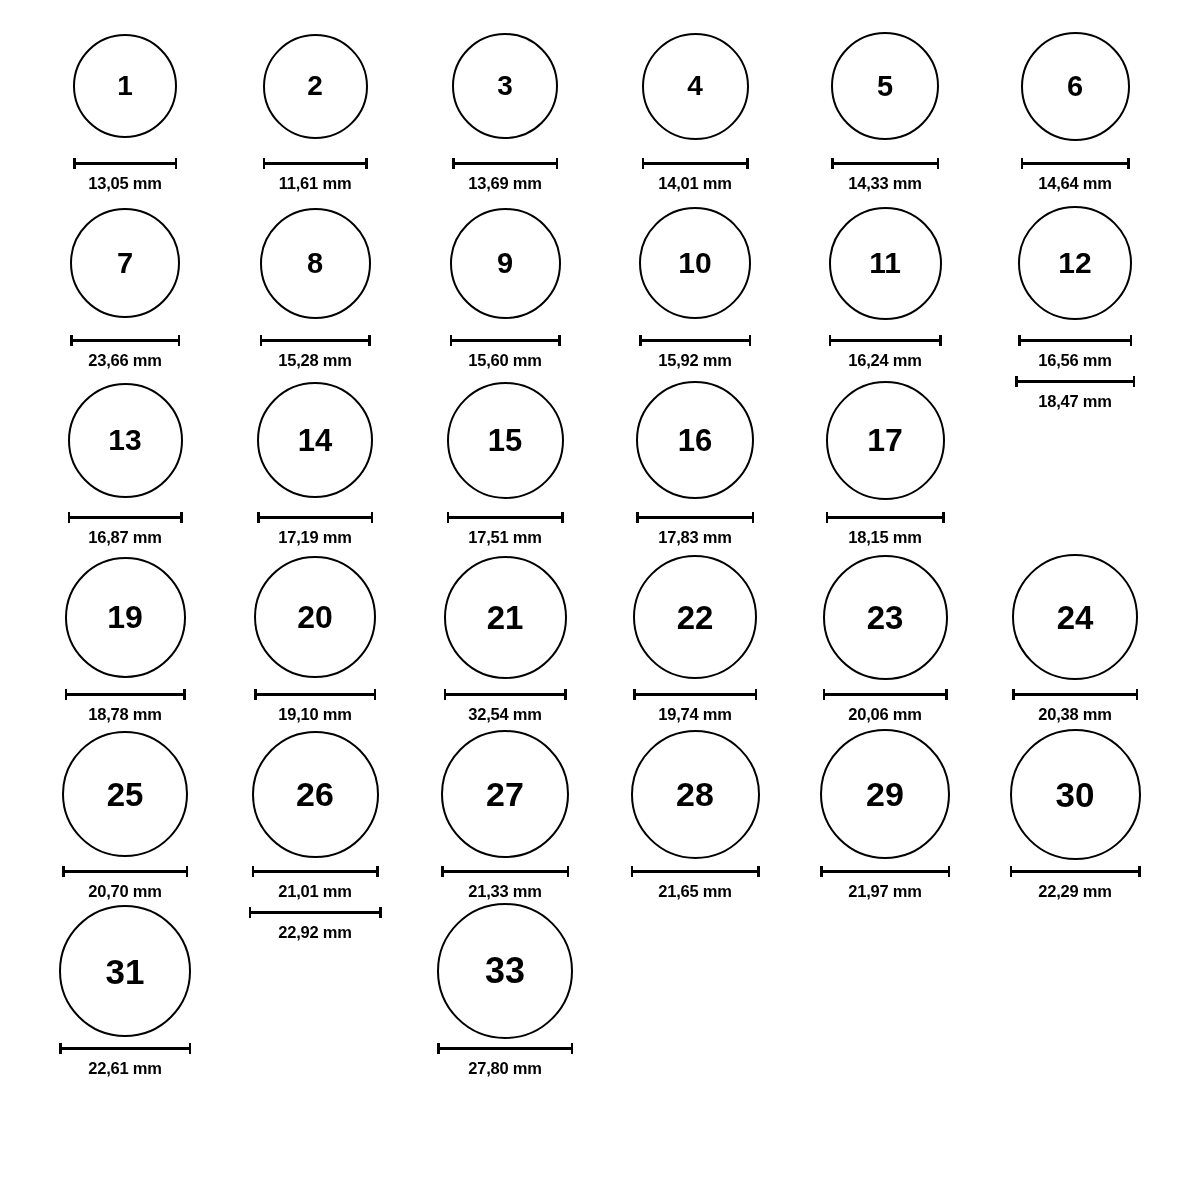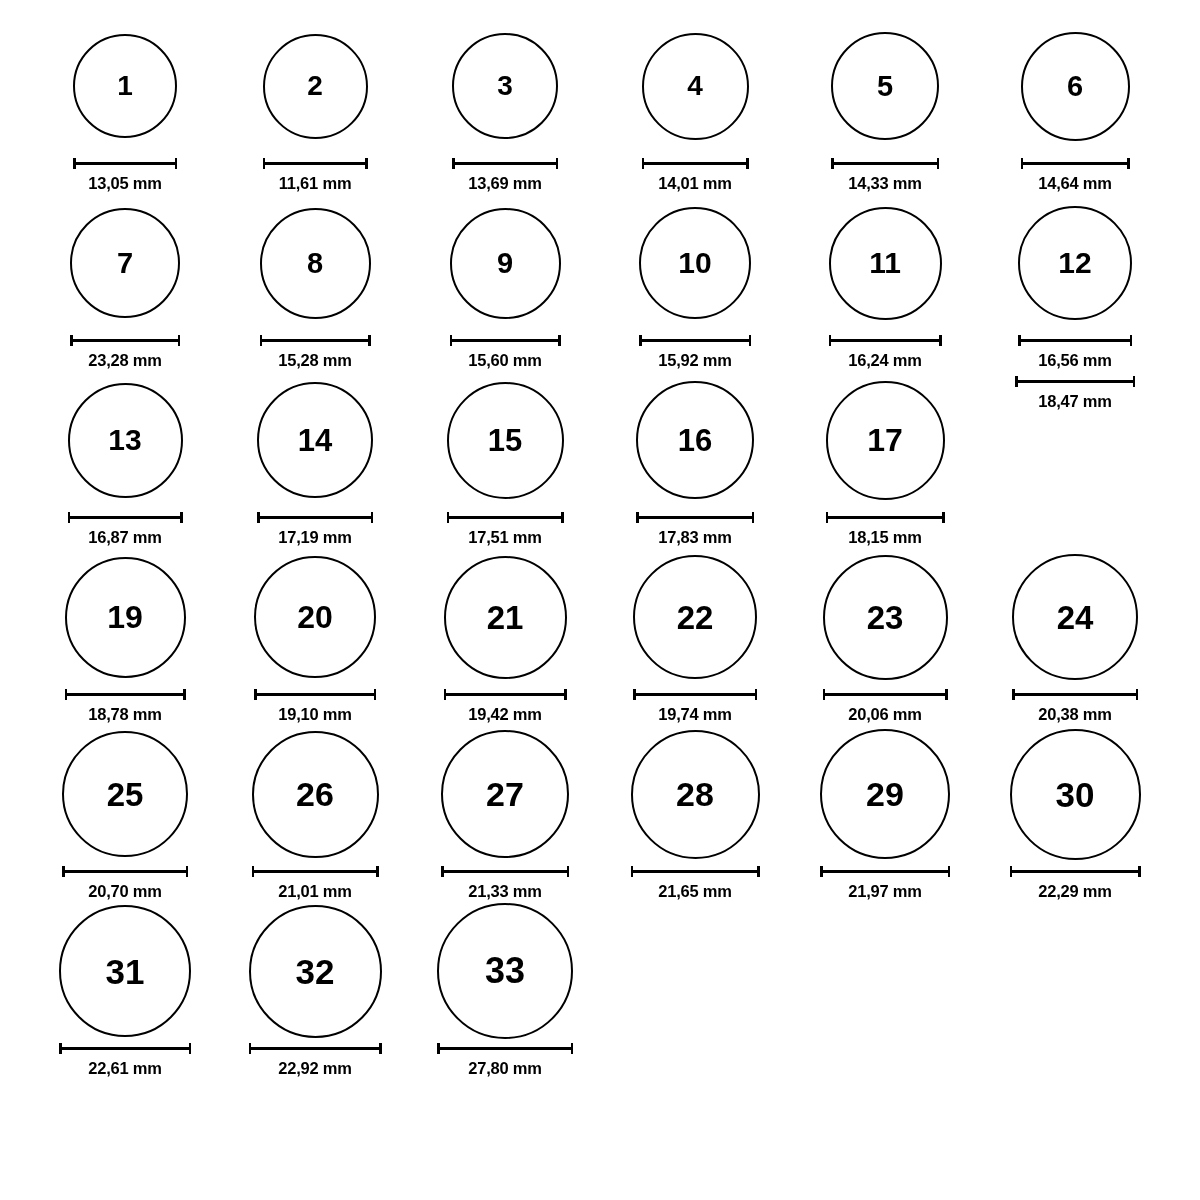--- a/index.html
+++ b/index.html
@@ -181,21 +181,21 @@
       <div class="cell">
         <div class="circle-wrap">
           <div class="ring" style="width: 110px; height: 110px;">
             <span class="ring-label" style="font-size: 29px;">7</span>
           </div>
         </div>
         <div class="measure">
           <div class="bar" style="width: 110px;">
             <div class="line"></div>
           </div>
-          <div class="mm">23,28 mm</div>
+          <div class="mm">23,66 mm</div>
         </div>
       </div>
       <div class="cell">
         <div class="circle-wrap">
           <div class="ring" style="width: 111px; height: 111px;">
             <span class="ring-label" style="font-size: 29px;">8</span>
           </div>
         </div>
         <div class="measure">
           <div class="bar" style="width: 111px;">
@@ -358,21 +358,21 @@
       <div class="cell">
         <div class="circle-wrap">
           <div class="ring" style="width: 123px; height: 123px;">
             <span class="ring-label" style="font-size: 33px;">21</span>
           </div>
         </div>
         <div class="measure">
           <div class="bar" style="width: 123px;">
             <div class="line"></div>
           </div>
-          <div class="mm">19,42 mm</div>
+          <div class="mm">32,54 mm</div>
         </div>
       </div>
       <div class="cell">
         <div class="circle-wrap">
           <div class="ring" style="width: 124px; height: 124px;">
             <span class="ring-label" style="font-size: 33px;">22</span>
           </div>
         </div>
         <div class="measure">
           <div class="bar" style="width: 124px;">
@@ -492,25 +492,20 @@
           </div>
         </div>
         <div class="measure">
           <div class="bar" style="width: 132px;">
             <div class="line"></div>
           </div>
           <div class="mm">22,61 mm</div>
         </div>
       </div>
       <div class="cell">
-        <div class="circle-wrap">
-          <div class="ring" style="width: 133px; height: 133px;">
-            <span class="ring-label" style="font-size: 35px;">32</span>
-          </div>
-        </div>
         <div class="measure">
           <div class="bar" style="width: 133px;">
             <div class="line"></div>
           </div>
           <div class="mm">22,92 mm</div>
         </div>
       </div>
       <div class="cell">
         <div class="circle-wrap">
           <div class="ring" style="width: 136px; height: 136px;">

